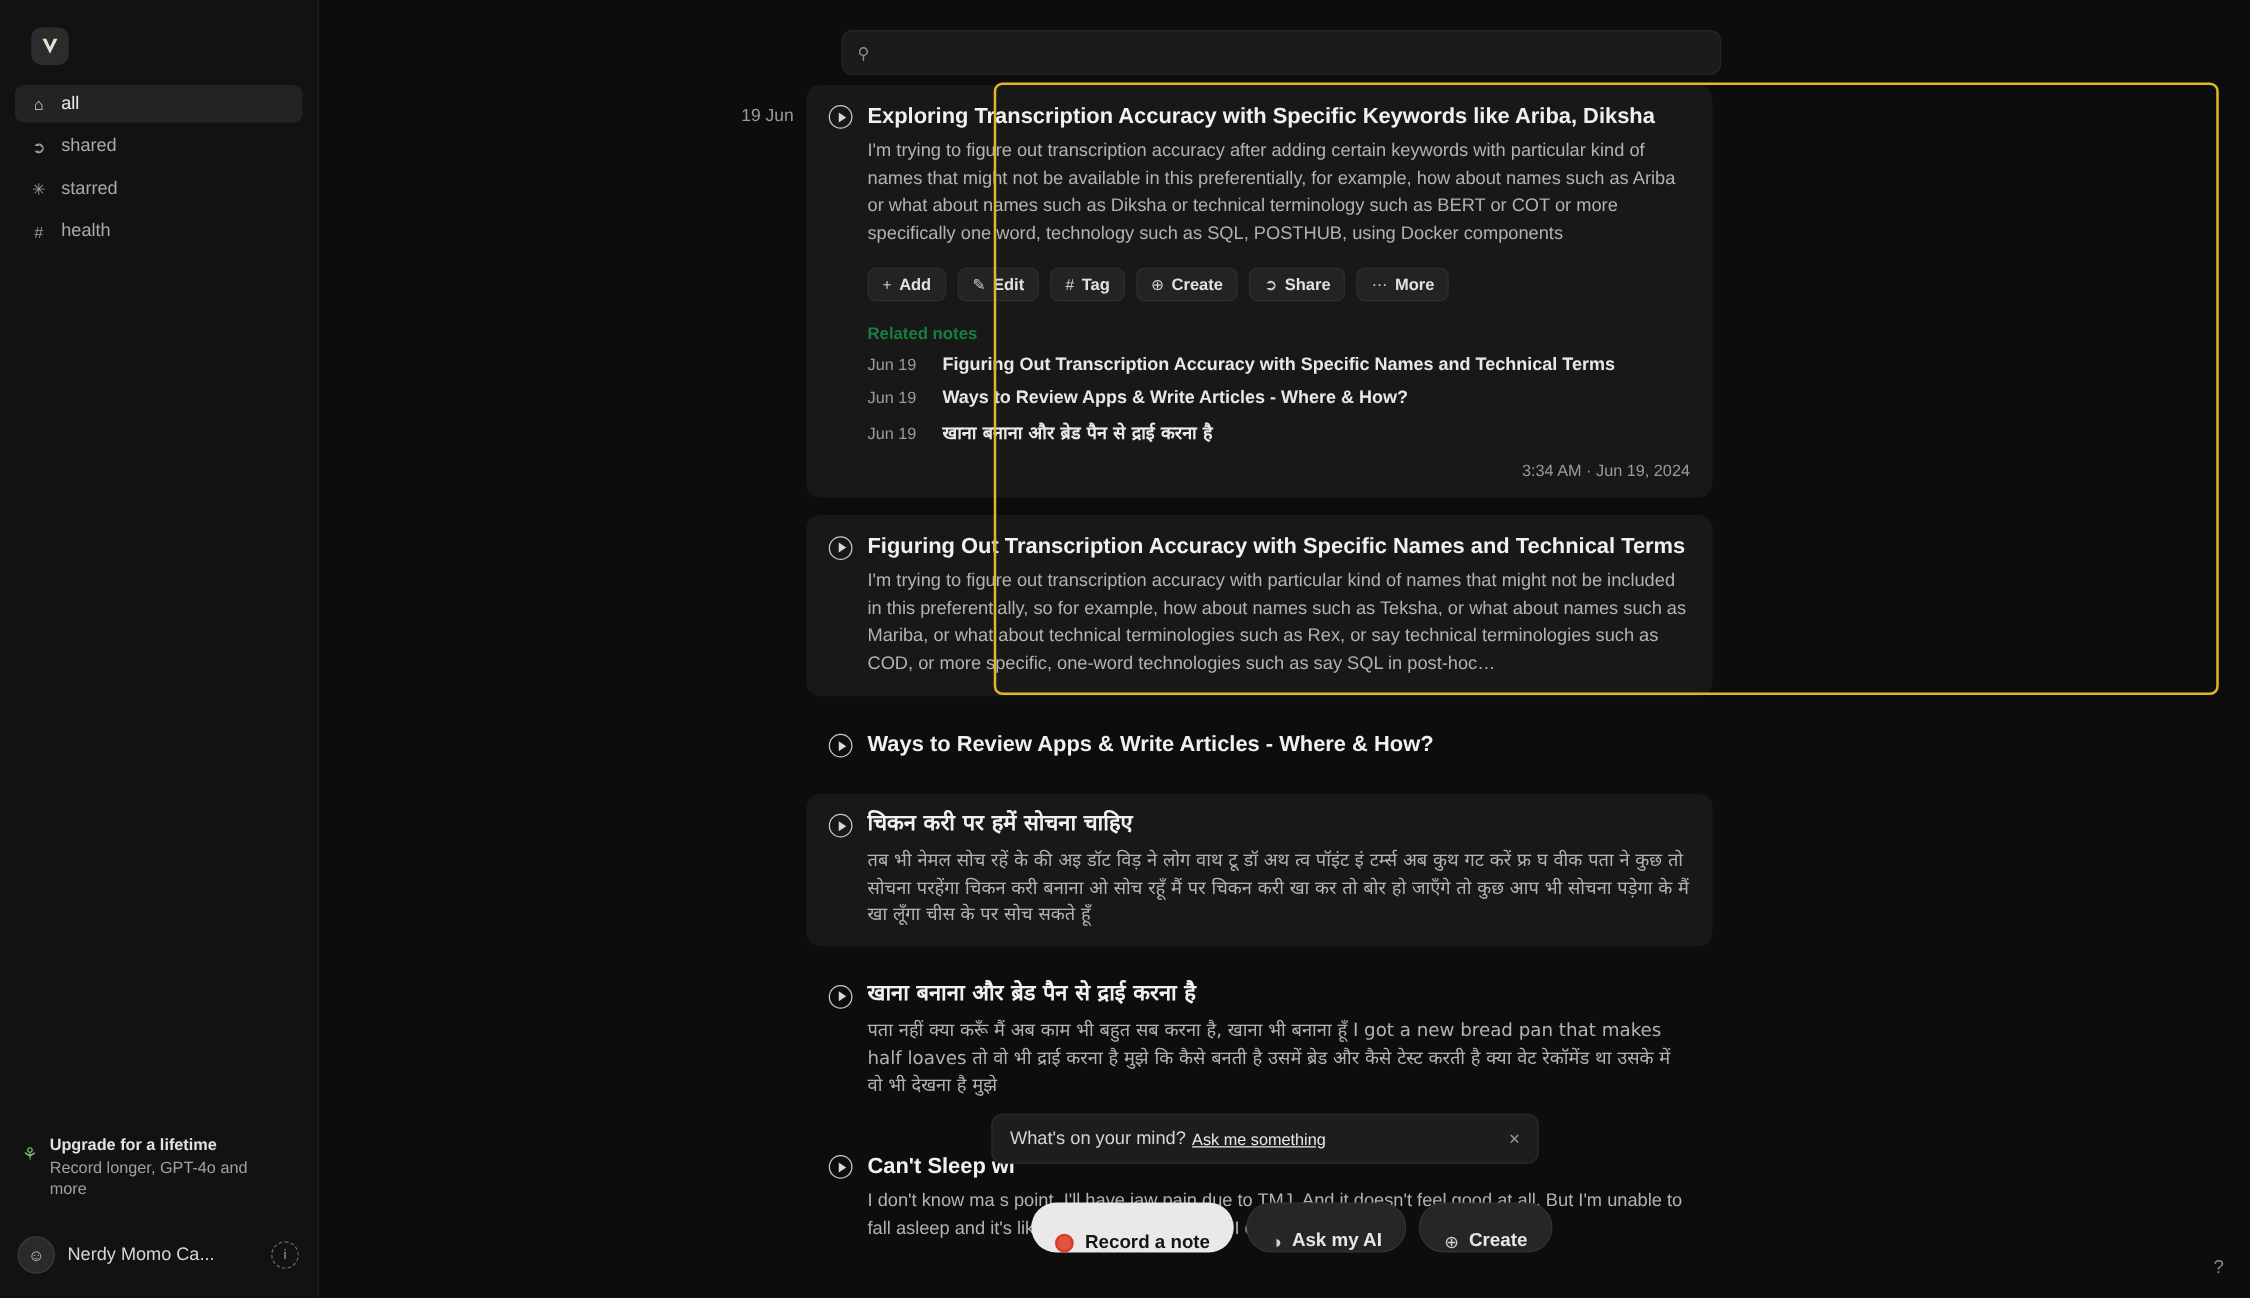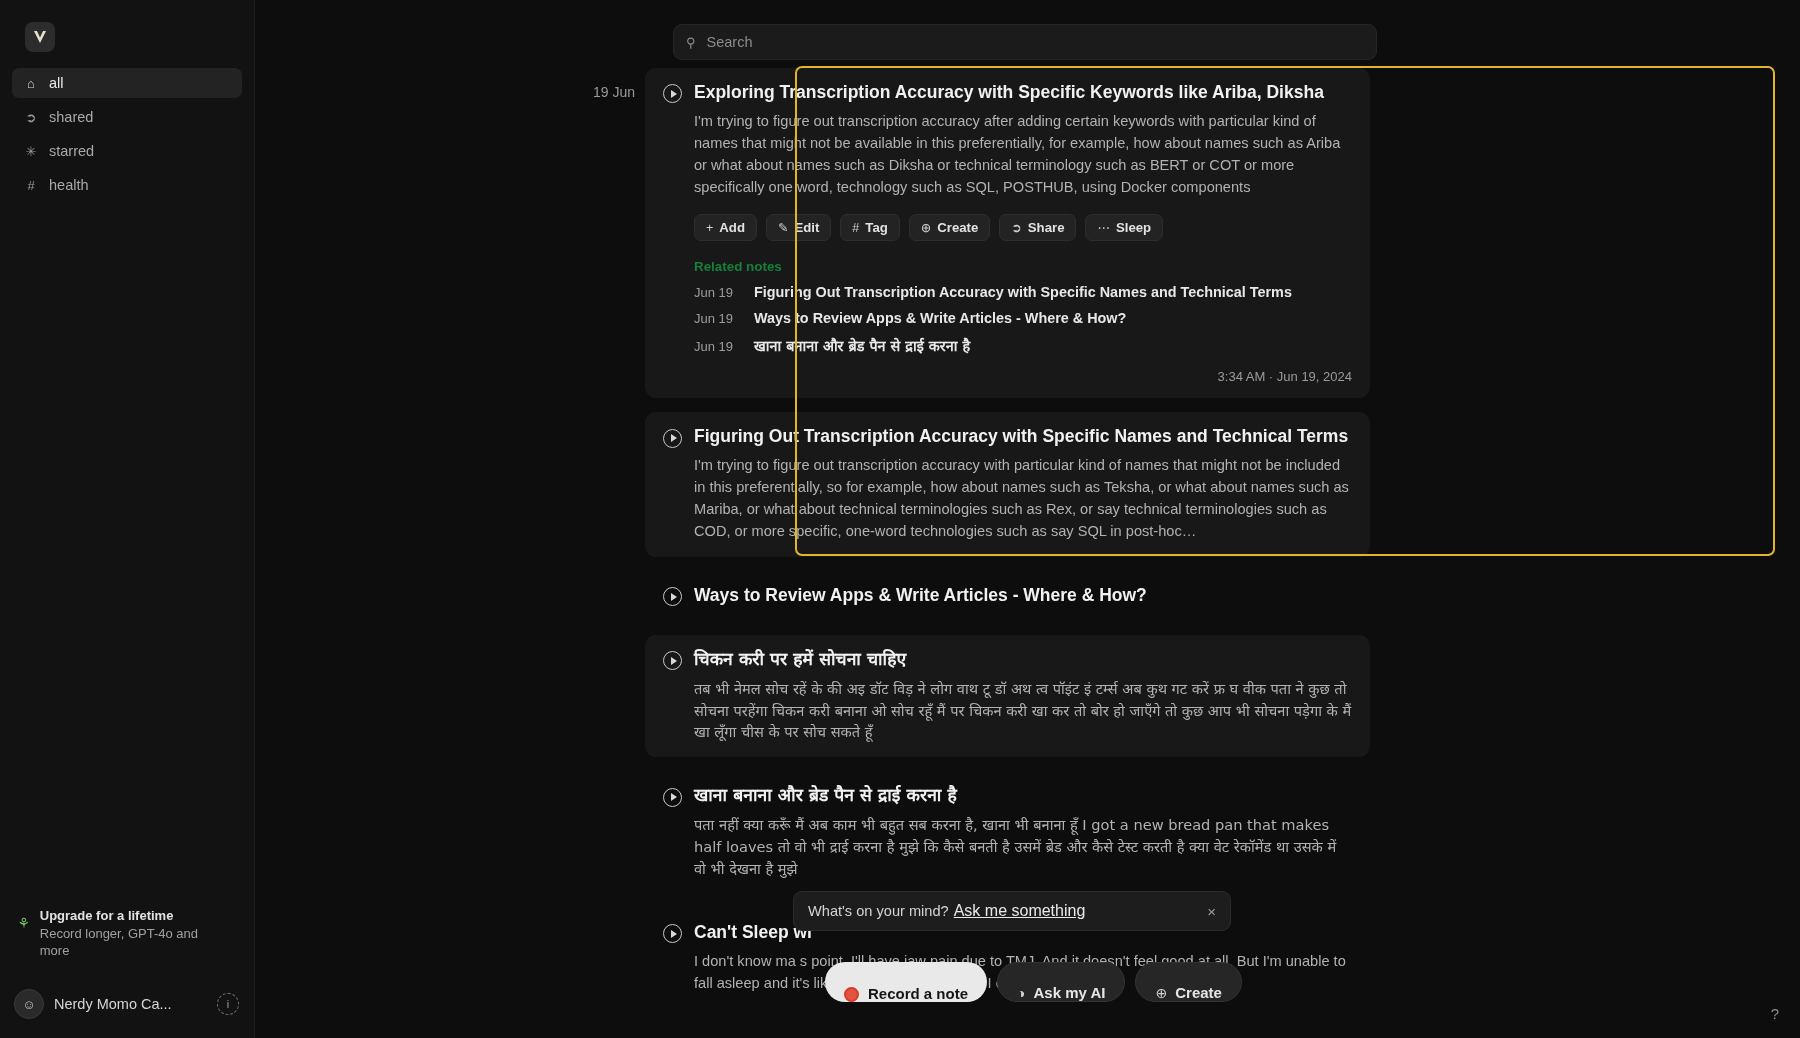--- a/index.html
+++ b/index.html
@@ -195,21 +195,21 @@
     left: 793px; top: 891px;
     width: 438px; height: 40px;
     background: #1d1d1d;
     border: 1px solid #2b2b2b;
     border-radius: 9px;
     display: flex; align-items: center;
     padding: 0 14px;
     z-index: 50;
   }
   #mind-bar .q { color: #d4d4d4; font-size: 14.6px; }
-  #mind-bar .link { color: #e9e9e9; font-size: 16px; text-decoration: underline; margin-left: 5px; cursor: pointer; }
+  #mind-bar .link { color: #e9e9e9; font-size: 13px; text-decoration: underline; margin-left: 5px; cursor: pointer; }
   #mind-bar .x { margin-left: auto; color: #9d9d9d; font-size: 15px; cursor: pointer; }
 
   #dock {
     position: absolute;
     left: 825px; top: 962px;
     display: flex; align-items: center; gap: 10px;
     z-index: 50;
   }
   .dock-btn {
     height: 40px; border-radius: 22px;
@@ -278,21 +278,20 @@
     <span class="avatar">☺</span>
     <span class="name">Nerdy Momo Ca...</span>
     <span class="info">i</span>
   </div>
 </div>
 
 <div id="main">
 
   <div id="search-bar">
     <span class="s-icon">⚲</span>
-    <input id="search-input" placeholder="Search" style="">
   </div>
 
   <div id="feed">
 
     <div class="note shaded">
       <div class="note-date-left">19 Jun</div>
       <div class="note-head">
         <span class="play">
             <span class="tri"></span>
           </span>
@@ -316,21 +315,21 @@
         <span class="act">
           <span class="gl">⊕</span>
           <span>Create</span>
         </span>
         <span class="act">
           <span class="gl">➲</span>
           <span>Share</span>
         </span>
         <span class="act">
           <span class="gl">⋯</span>
-          <span>Sleep</span>
+          <span>More</span>
         </span>
       </div>
 
       <div class="related-label">Related notes</div>
 
       <div class="rel-row">
         <span class="rel-date">Jun 19</span>
         <span class="rel-title">Figuring Out Transcription Accuracy with Specific Names and Technical Terms</span>
       </div>
       <div class="rel-row">

